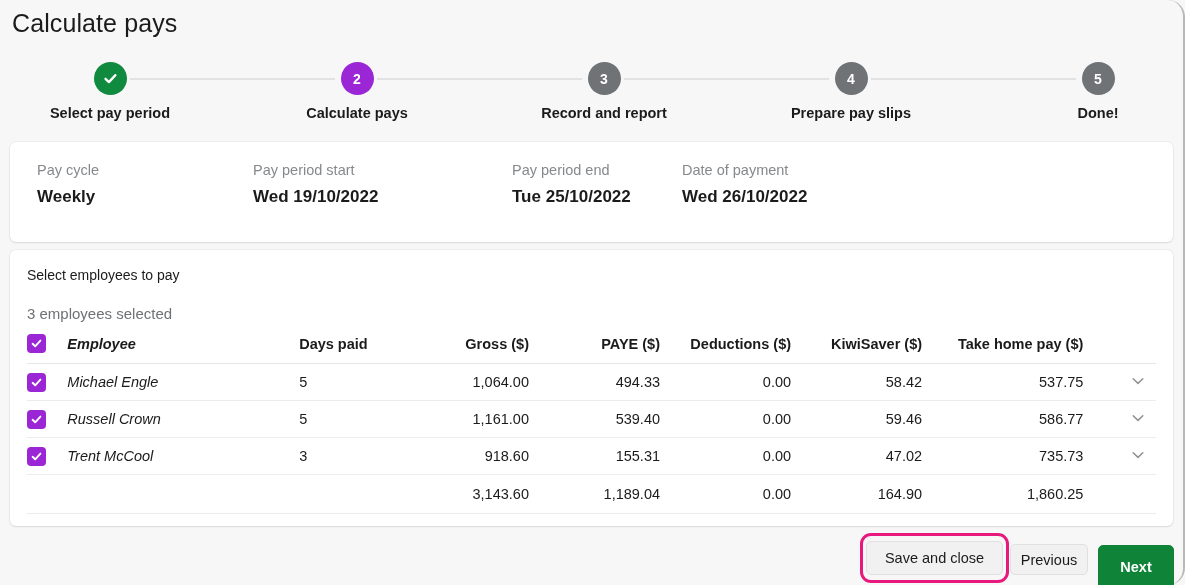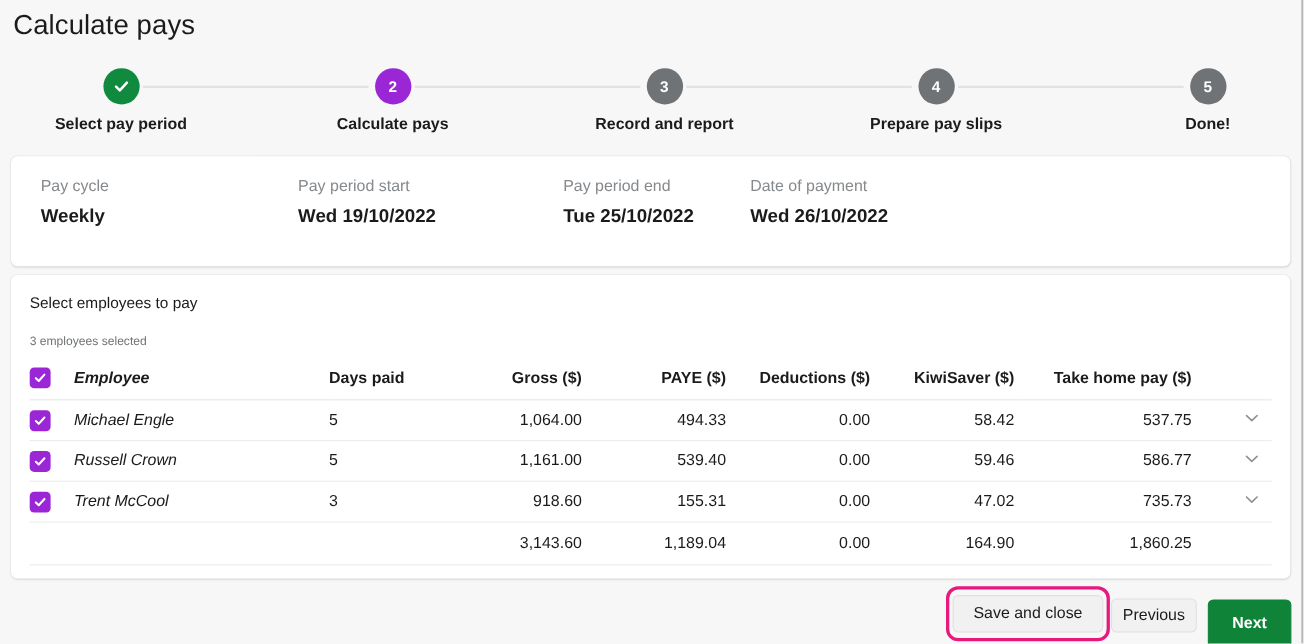--- a/index.html
+++ b/index.html
@@ -10,20 +10,21 @@
     background: #f7f7f8;
     font-family: "Liberation Sans", sans-serif;
     color: #1b1b1b;
   }
   #page {
     position: relative;
     width: 1185px;
     height: 585px;
     background: #f7f7f8;
     border-right: 2px solid #b8b8b8;
+    border-radius: 17px;
   }
 
   
   .page-title {
     position: absolute;
     left: 12px;
     top: 9px;
     font-size: 25px;
     font-weight: 400;
     color: #1b1b1b;
@@ -123,21 +124,21 @@
     left: 17px;
     top: 17px;
     font-size: 14px;
     font-weight: 400;
     color: #1b1b1b;
   }
   .section-sub {
     position: absolute;
     left: 17px;
     top: 55px;
-    font-size: 11px;
+    font-size: 15px;
     color: #6e7275;
   }
 
   table.emp {
     position: absolute;
     left: 17px;
     top: 84px;
     width: 1129px;
     border-collapse: collapse;
     table-layout: fixed;
@@ -289,21 +290,21 @@
       </div>
       <div class="step-label">Done!</div>
     </div>
   </div>
 
   <div class="card" id="summary-card">
     <div class="summary-cell" style="left:27px;">
       <div class="summary-label">Pay cycle</div>
       <div class="summary-value">Weekly</div>
     </div>
-    <div class="summary-cell" style="left:243px;margin-left:18px;">
+    <div class="summary-cell" style="left:243px;">
       <div class="summary-label">Pay period start</div>
       <div class="summary-value">Wed 19/10/2022</div>
     </div>
     <div class="summary-cell" style="left:459px;margin-left:43px;">
       <div class="summary-label">Pay period end</div>
       <div class="summary-value">Tue 25/10/2022</div>
     </div>
     <div class="summary-cell" style="left:672px;">
       <div class="summary-label">Date of payment</div>
       <div class="summary-value">Wed 26/10/2022</div>

